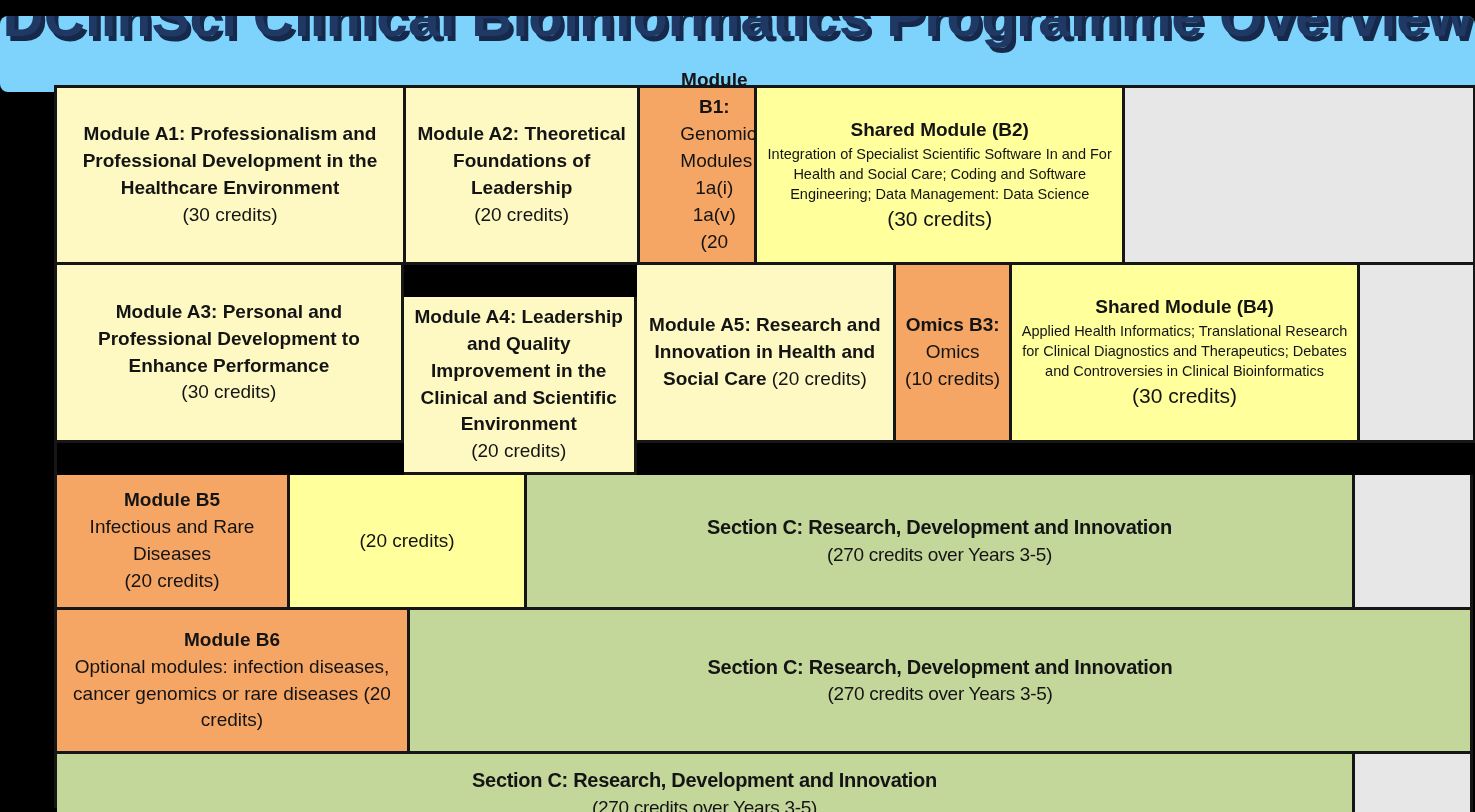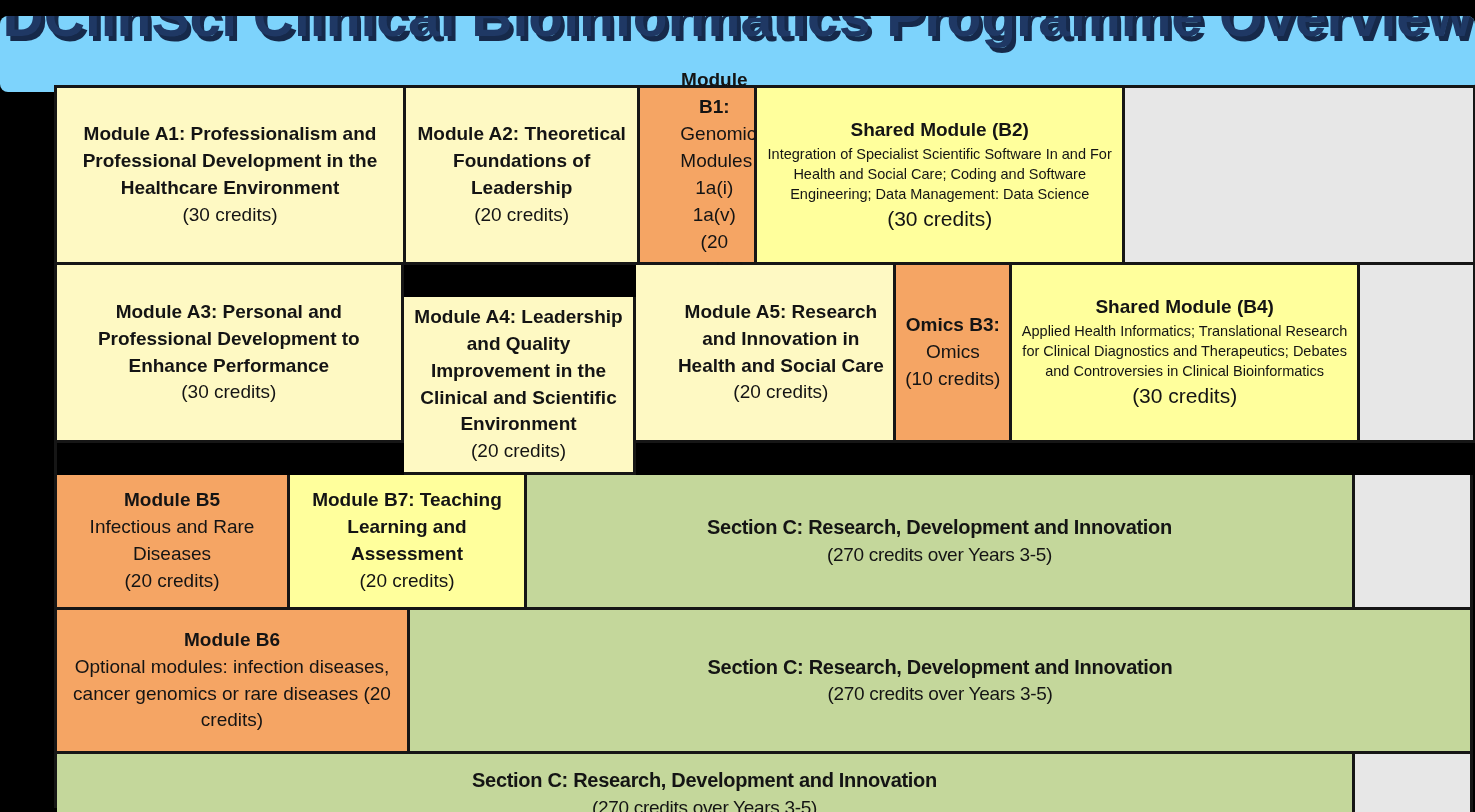--- a/index.html
+++ b/index.html
@@ -83,21 +83,21 @@
 
     <div class="row">
       <div class="cell blue" style="width:353px;height:178px;">
         <span class="t">Module A3: Personal and Professional Development to Enhance Performance</span>
         <span class="c">(30 credits)</span>
       </div>
       <div class="cell blue" style="width:237px;height:178px;margin-top:32px;">
         <span class="t">Module A4: Leadership and Quality Improvement in the Clinical and Scientific Environment</span>
         <span class="c">(20 credits)</span>
       </div>
-      <div class="cell blue inline" style="width:264px;height:178px;padding-left:38px;">
+      <div class="cell blue inline" style="width:264px;height:178px;">
         <span>
           <span class="t">Module A5: Research and Innovation in Health and Social Care</span><span class="c">(20 credits)</span>
         </span>
       </div>
       <div class="cell orange" style="width:118px;height:178px;">
         <span class="t">Omics B3:</span>
         <span class="b">Omics</span>
         <span class="c">(10 credits)</span>
       </div>
       <div class="cell yellow smallbody" style="width:354px;height:178px;">
@@ -108,21 +108,20 @@
       <div class="cell gray" style="width:118px;height:178px;"></div>
     </div>
 
     <div class="row">
       <div class="cell orange" style="width:233px;height:135px;">
         <span class="t">Module B5</span>
         <span class="b">Infectious and Rare Diseases</span>
         <span class="c">(20 credits)</span>
       </div>
       <div class="cell yellow" style="width:237px;height:135px;">
-        <span class="t">Module B7: Teaching Learning and Assessment</span>
         <span class="c">(20 credits)</span>
       </div>
       <div class="cell green sec" style="width:828px;height:135px;">
         <span class="t">Section C: Research, Development and Innovation</span>
         <span class="c">(270 credits over Years 3-5)</span>
       </div>
       <div class="cell gray" style="width:118px;height:135px;"></div>
     </div>
 
     <div class="row">

